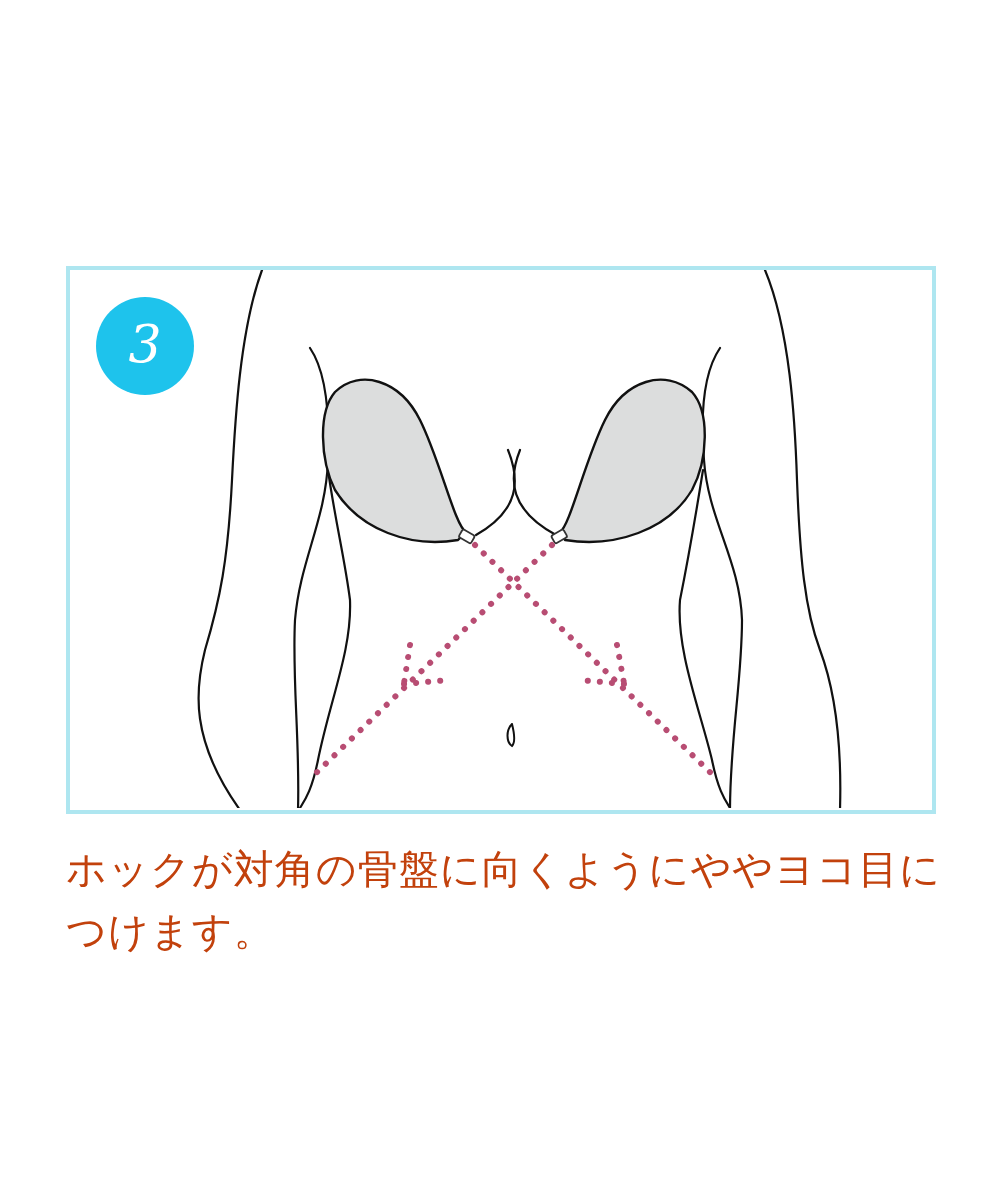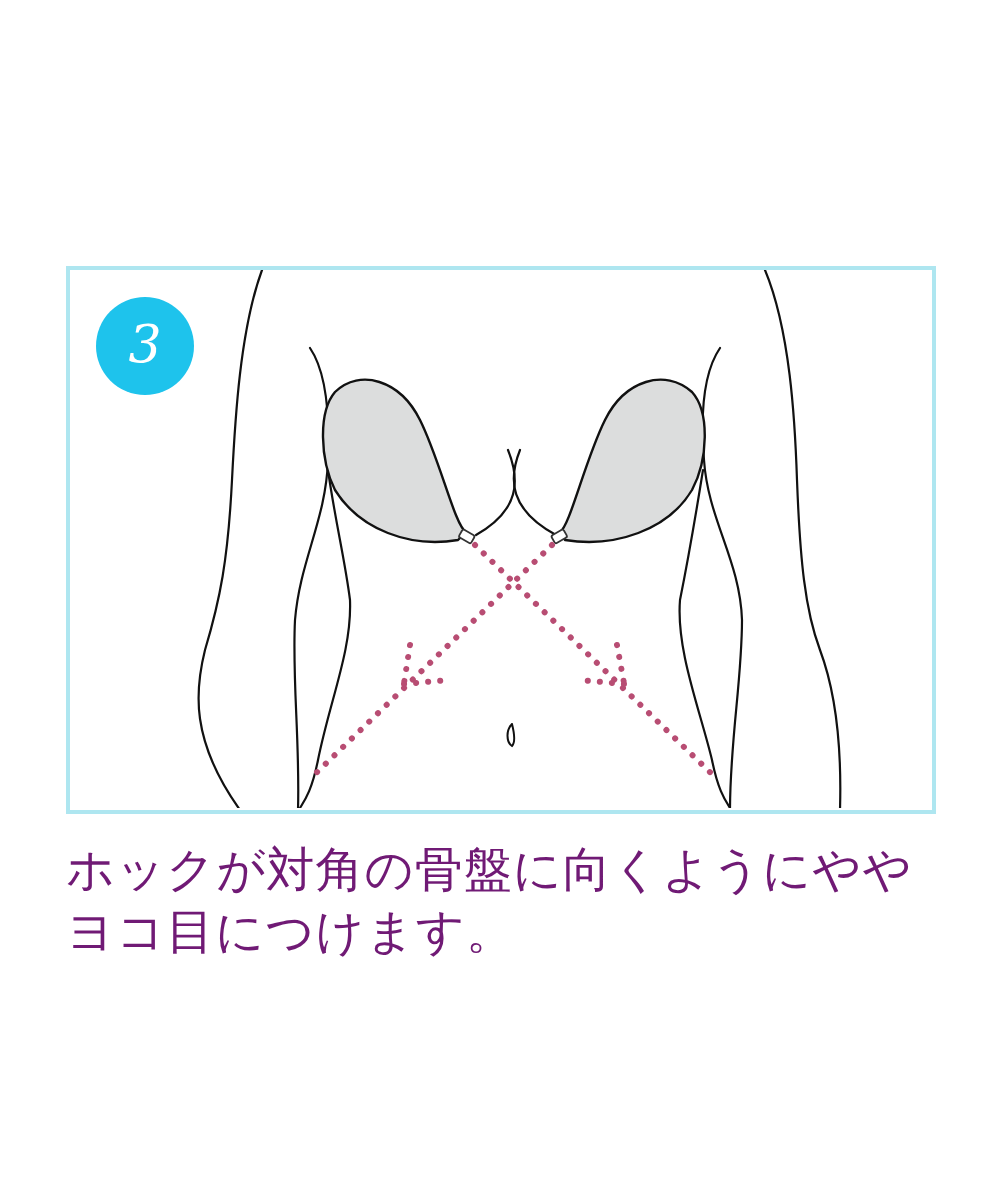--- a/index.html
+++ b/index.html
@@ -6,22 +6,22 @@
   body { width: 1000px; height: 1200px; position: relative; overflow: hidden;
          font-family: "DejaVu Sans", "Liberation Sans", sans-serif; }
   .frame { position: absolute; left: 66px; top: 266px; width: 862px; height: 540px;
            border: 4px solid #aee6f0; box-sizing: content-box; }
   .illustration { position: absolute; left: 0; top: 0; width: 1000px; height: 1200px; }
   .step-badge { position: absolute; left: 96px; top: 297px; width: 98px; height: 98px;
                 border-radius: 50%; background: #1ec3ec; display: flex; align-items: center;
                 justify-content: center; }
   .step-number { color: #ffffff; font-family: "DejaVu Serif", "Liberation Serif", serif;
                  font-style: italic; font-size: 52px; line-height: 1; margin-top: -4px; }
-  .caption { position: absolute; left: 66px; top: 838px; width: 880px; color: #701a75;
-             font-size: 48px; line-height: 62px; letter-spacing: 1px; }
+  .caption { position: absolute; left: 66px; top: 838px; width: 880px; color: #c2410c;
+             font-size: 40px; line-height: 62px; letter-spacing: 1px; }
 </style>
 </head>
 <body>
 
 <div class="frame"></div>
 
 <svg class="illustration" viewBox="0 0 1000 1200" xmlns="http://www.w3.org/2000/svg">
   <defs>
     <clipPath id="frameClip">
         <rect x="70" y="270" width="862" height="538"></rect>

